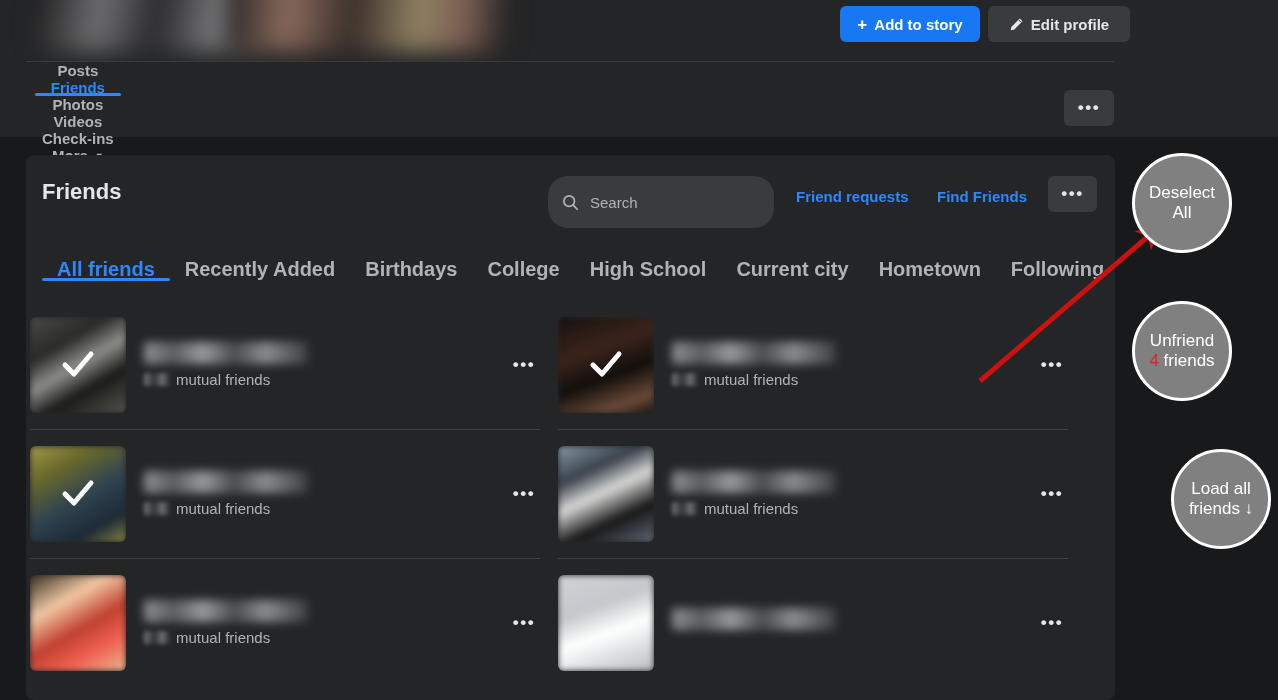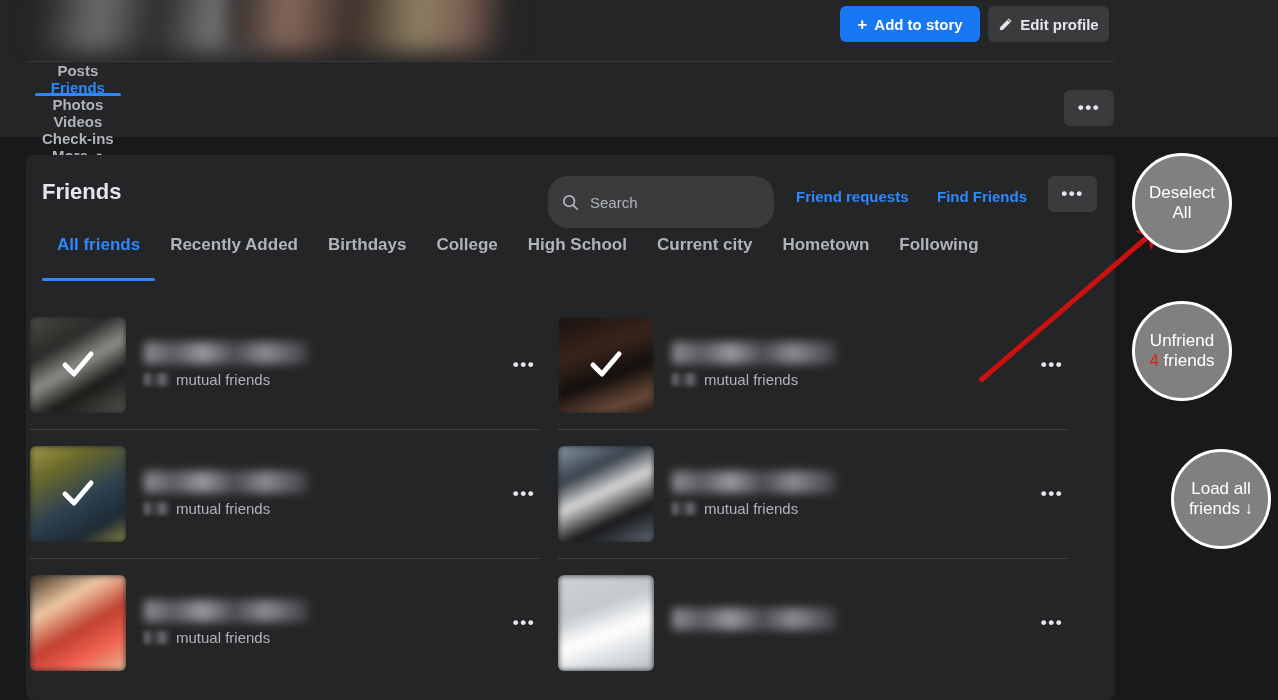--- a/index.html
+++ b/index.html
@@ -30,21 +30,21 @@
   }
 
   .btn-add-story {
     position: absolute; left: 840px; top: 6px; width: 140px; height: 36px;
     background: #1877f2; color: #fff; border: none; border-radius: 6px;
     font-size: 15px; font-weight: bold; display: flex; align-items: center;
     justify-content: center; gap: 7px; cursor: pointer;
     font-family: "Liberation Sans", sans-serif;
   }
   .btn-edit-profile {
-    position: absolute; left: 988px; top: 6px; width: 121px; height: 36px;
+    position: absolute; left: 988px; top: 6px; width: 142px; height: 36px;
     background: #3a3b3c; color: #e4e6eb; border: none; border-radius: 6px;
     font-size: 15px; font-weight: bold; display: flex; align-items: center;
     justify-content: center; gap: 7px; cursor: pointer;
     font-family: "Liberation Sans", sans-serif;
   }
   .plus-icon { font-size: 17px; font-weight: bold; line-height: 1; }
   .pencil-icon { display: inline-flex; }
 
   
   .profile-nav {
@@ -100,22 +100,22 @@
     position: absolute; left: 1022px; top: 21px; width: 49px; height: 36px;
     background: #3a3b3c; border-radius: 6px; border: none; cursor: pointer;
     display: flex; align-items: center; justify-content: center;
     color: #e4e6eb; font-size: 17px; letter-spacing: 1.5px; font-weight: bold;
   }
 
   .filter-tabs {
     position: absolute; left: 16px; top: 80px; display: flex; height: 46px;
   }
   .filter-tab {
-    position: relative; display: flex; align-items: flex-start; padding: 0 15px;
-    color: #b0b3b8; font-size: 17px; font-weight: bold; cursor: pointer;
+    position: relative; display: flex; align-items: flex-end; padding: 0 15px;
+    color: #b0b3b8; font-size: 20px; font-weight: bold; cursor: pointer;
     white-space: nowrap; height: 46px;
   }
   .filter-tab.active { color: #2d88ff; }
   .filter-tab.active::after {
     content: ""; position: absolute; left: 0; right: 0; bottom: 0;
     height: 3px; background: #2d88ff; border-radius: 2px;
   }
 
   
   .friends-grid {

